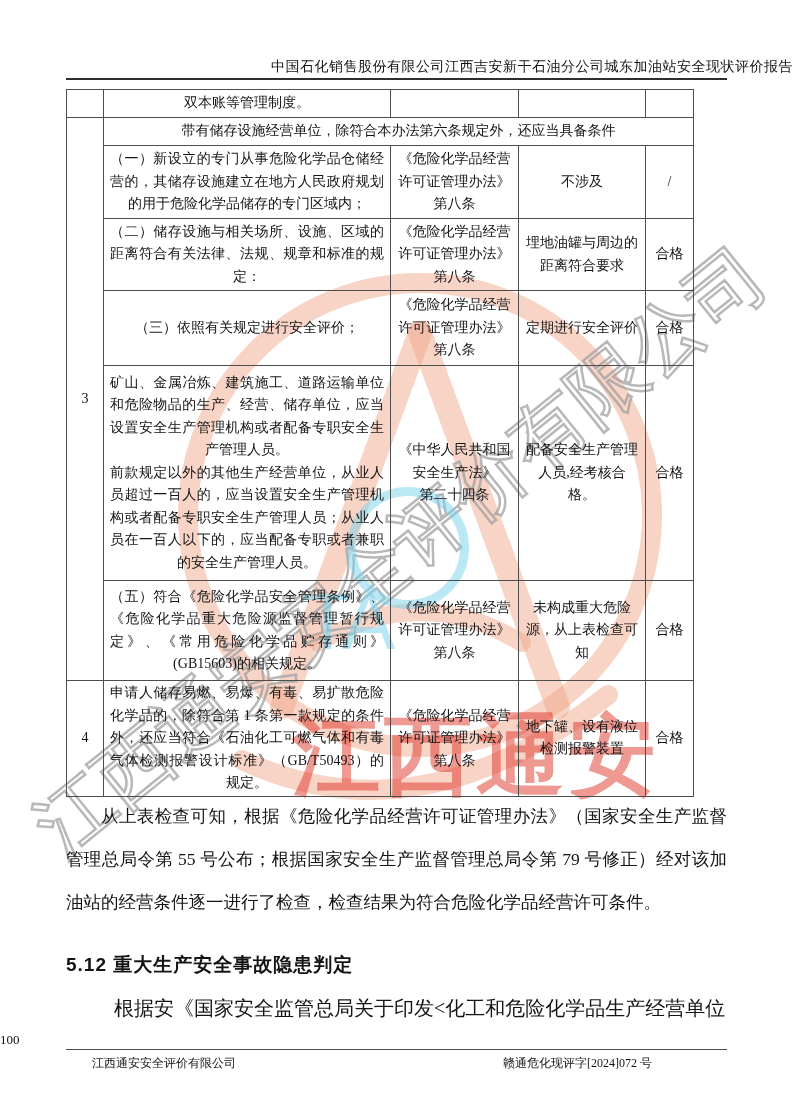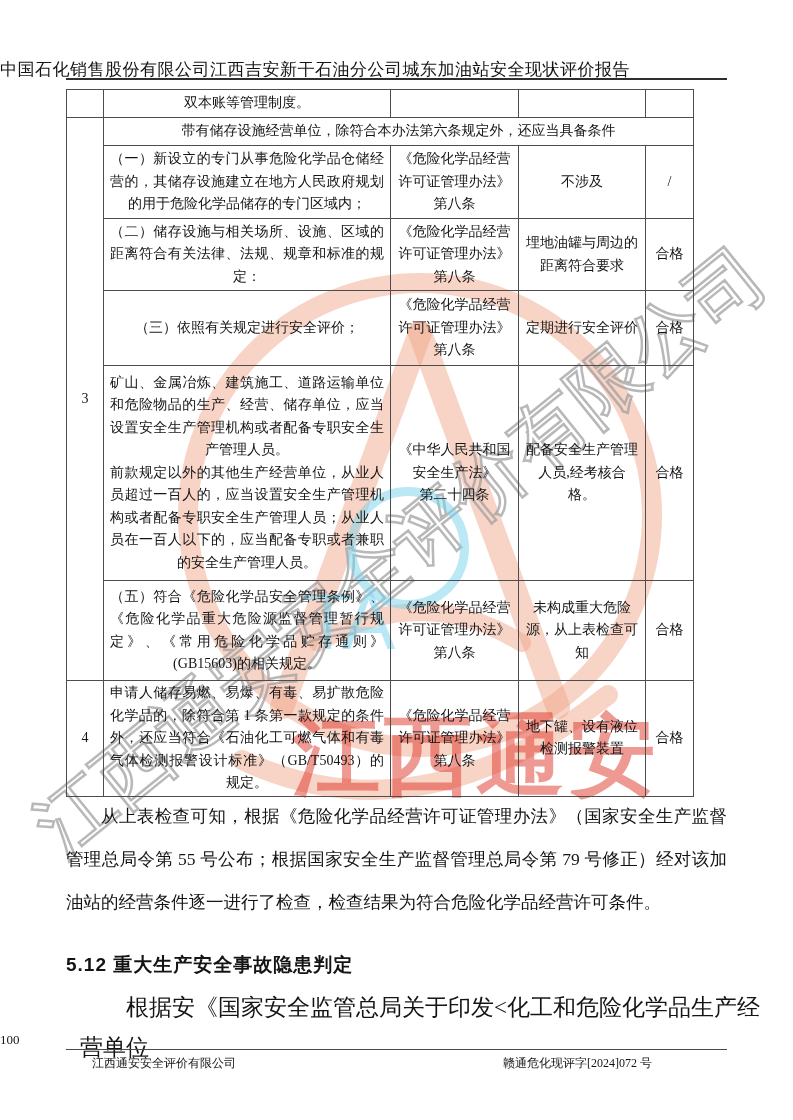--- a/index.html
+++ b/index.html
@@ -16,22 +16,22 @@
           letter-spacing:4px;color:rgba(221,52,37,0.5);
           font-family:"Liberation Sans","DejaVu Sans",sans-serif;}
   .wm-cyan-circle{left:347px;top:487px;width:104px;height:104px;border-radius:50%;
                   border:9px solid rgba(120,210,235,0.5);}
   .wm-cyan-letters{left:303px;top:582px;font-size:80px;line-height:1;font-weight:400;
                    letter-spacing:-4px;color:rgba(125,212,238,0.55);
                    font-family:"Liberation Sans","DejaVu Sans",sans-serif;}
   .wm-logo{left:150px;top:255px;}
 
   
-  .hdr-title{position:absolute;z-index:2;top:58px;left:0;right:0;text-align:left;
-             font-size:17px;letter-spacing:0.5px;}
+  .hdr-title{position:absolute;z-index:2;top:58px;left:0;right:0;text-align:right;
+             font-size:14px;letter-spacing:0.5px;}
   .hdr-rule{position:absolute;z-index:2;top:78px;left:66px;width:661px;border-top:2px solid #2e2e2e;}
   .ftr-page{position:absolute;z-index:2;top:1032px;left:0;right:0;text-align:left;font-size:13px;}
   .ftr-rule{position:absolute;z-index:2;top:1049px;left:66px;width:661px;border-top:1.3px solid #4a4a4a;}
   .ftr-left{position:absolute;z-index:2;top:1055px;left:92px;font-size:12px;}
   .ftr-right{position:absolute;z-index:2;top:1055px;left:503px;font-size:12px;}
 
   
   table.doc{position:absolute;z-index:2;left:66px;top:89px;width:627px;
             border-collapse:collapse;table-layout:fixed;font-size:14px;}
   table.doc td{border:1px solid #4d4d4d;vertical-align:middle;padding:1px 6px;line-height:22.5px;
@@ -42,21 +42,21 @@
   td.basis{text-align:center;white-space:pre-line;padding:1px 3px;}
   td.res{text-align:center;padding:1px 3px;}
   td.concl{text-align:center;padding:1px 2px;}
   .jpara{text-align:justify;text-align-last:center;}
 
   
   .para1{position:absolute;z-index:2;left:66px;width:661px;top:795px;font-size:17.5px;
          line-height:43px;text-align:justify;text-indent:2em;}
   .sec-heading{position:absolute;z-index:2;left:66px;top:952px;font-size:19px;font-weight:700;
                font-family:"Liberation Sans","DejaVu Sans",sans-serif;letter-spacing:1px;}
-  .para2{position:absolute;z-index:2;left:80px;width:690px;top:988px;font-size:23px;
+  .para2{position:absolute;z-index:2;left:74px;width:690px;top:988px;font-size:20px;
          line-height:40px;text-indent:2em;}
 </style>
 </head>
 <body>
 
 <div class="page">
 
   <svg class="wm wm-logo" width="540" height="580" viewBox="0 0 540 580">
     <g fill="none" stroke="#F0A687" stroke-opacity="0.48" stroke-linecap="round">
       <circle cx="270" cy="260" r="232" stroke-width="20"></circle>

